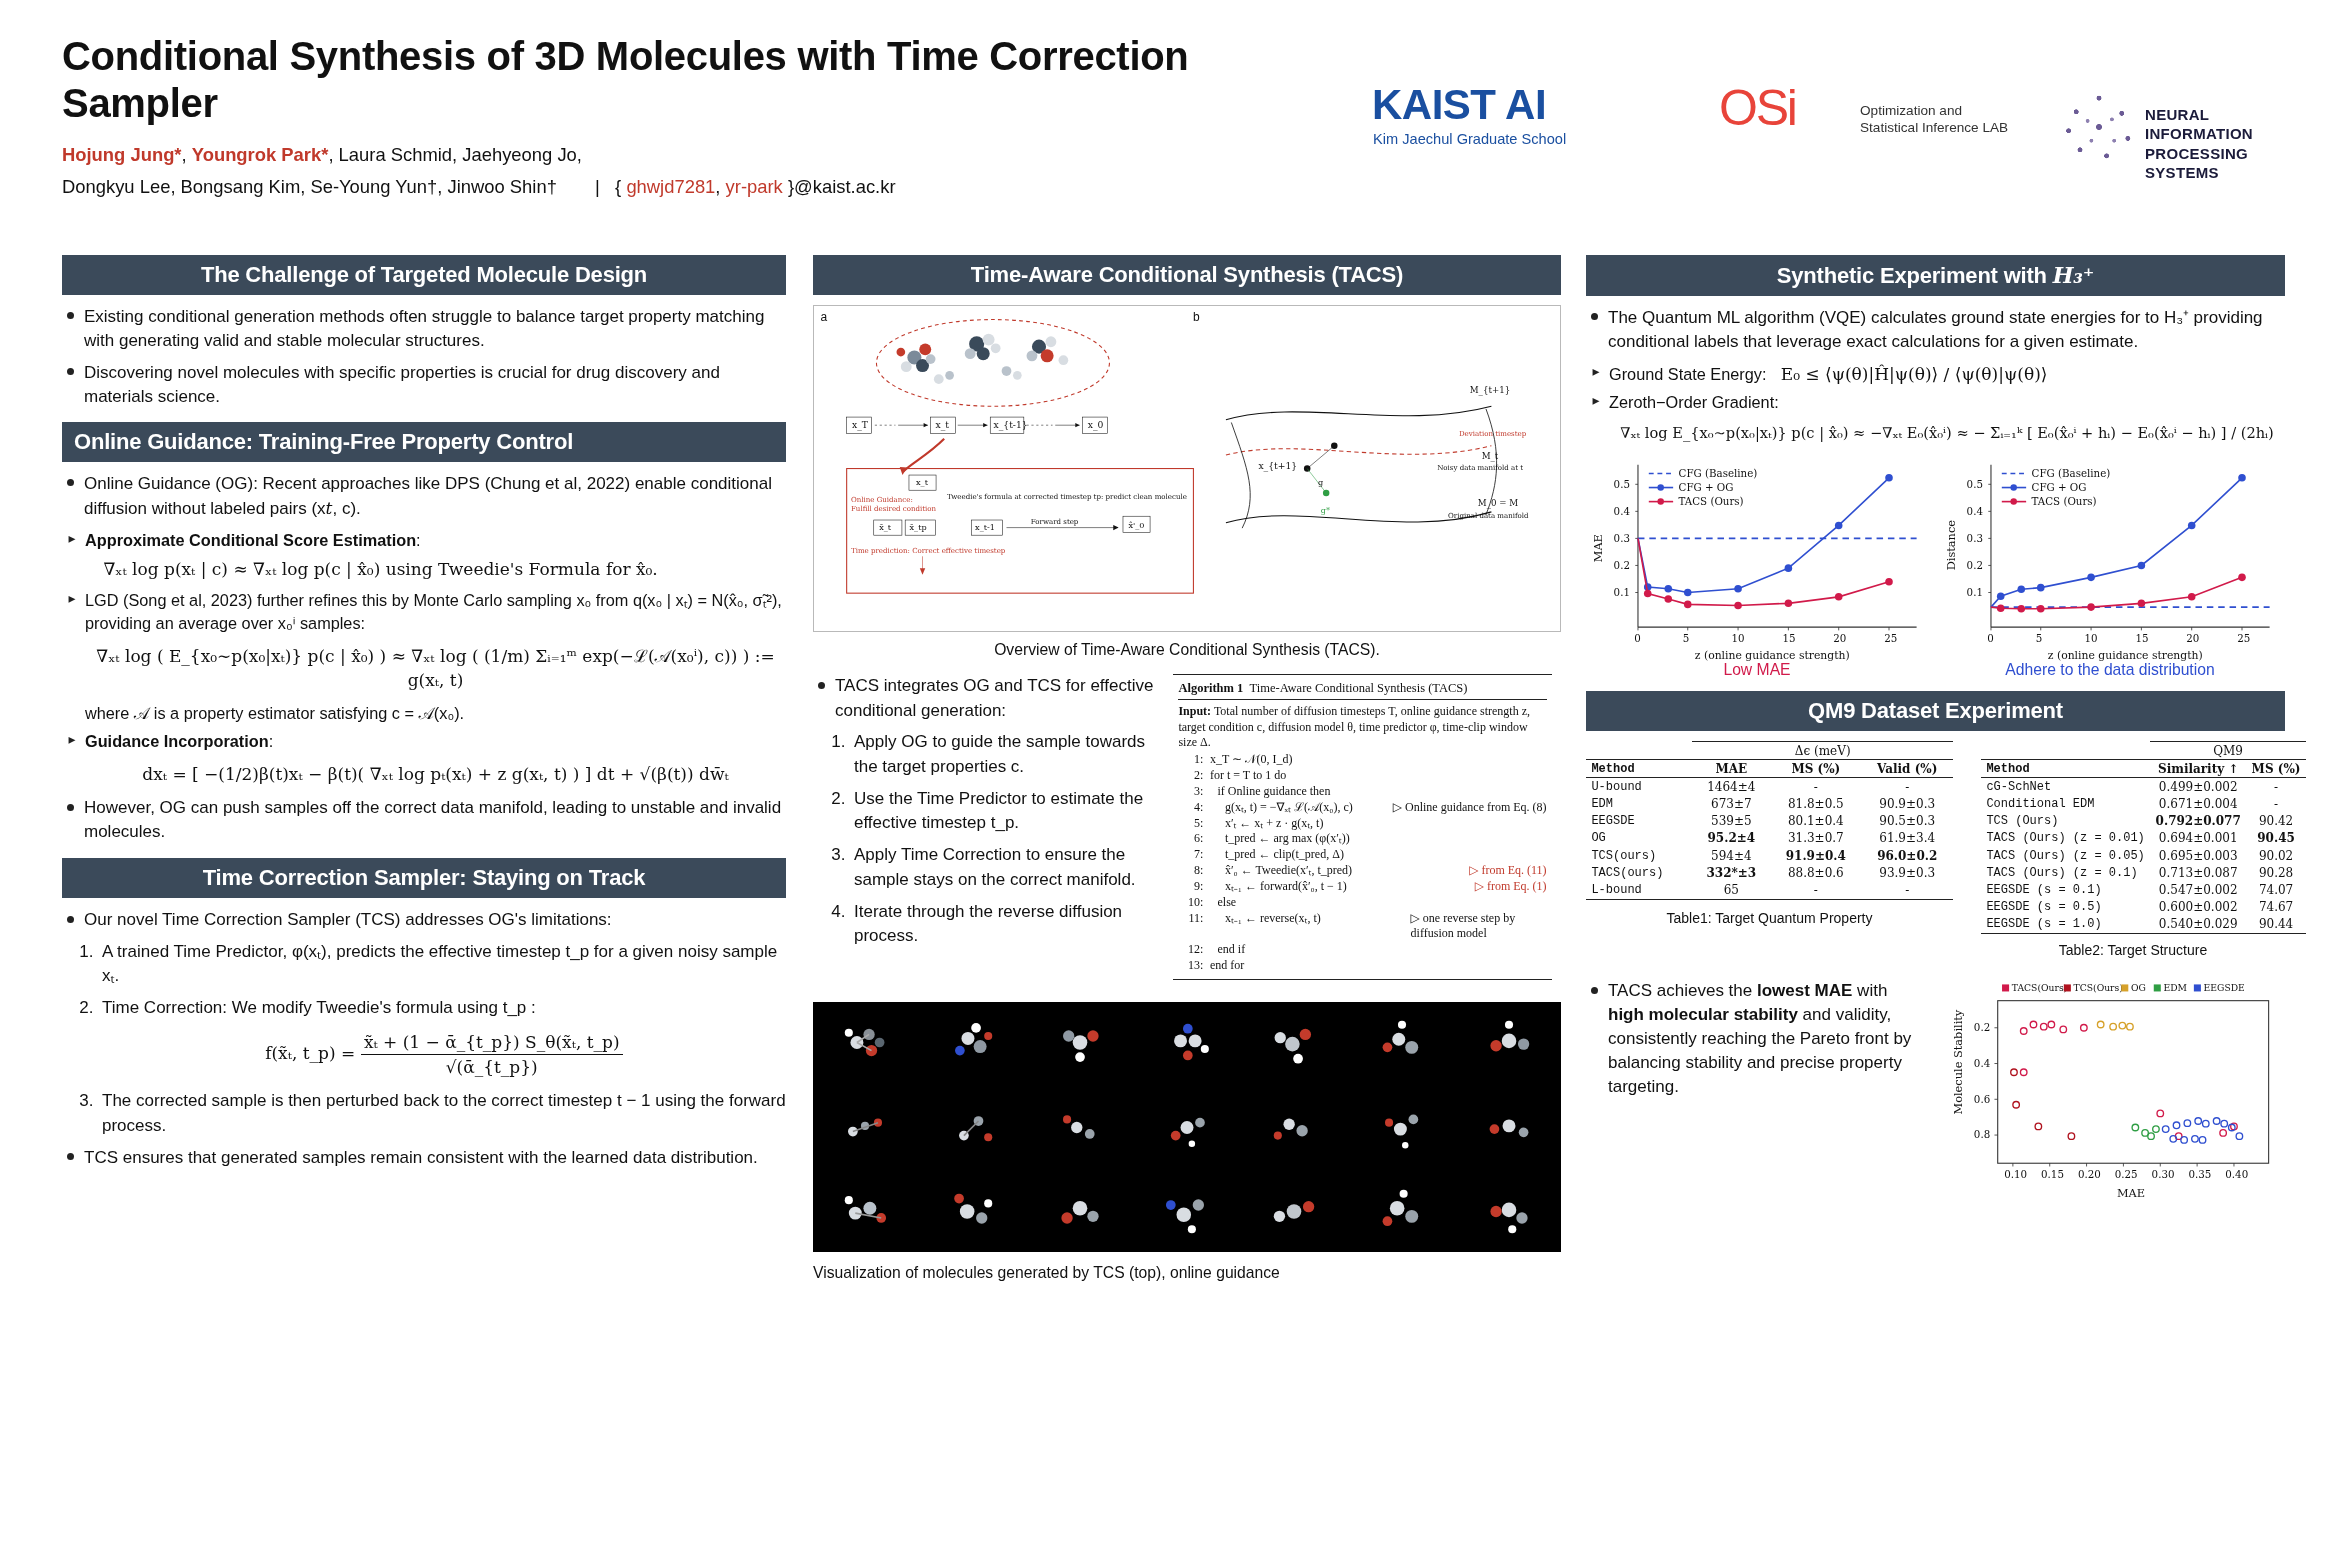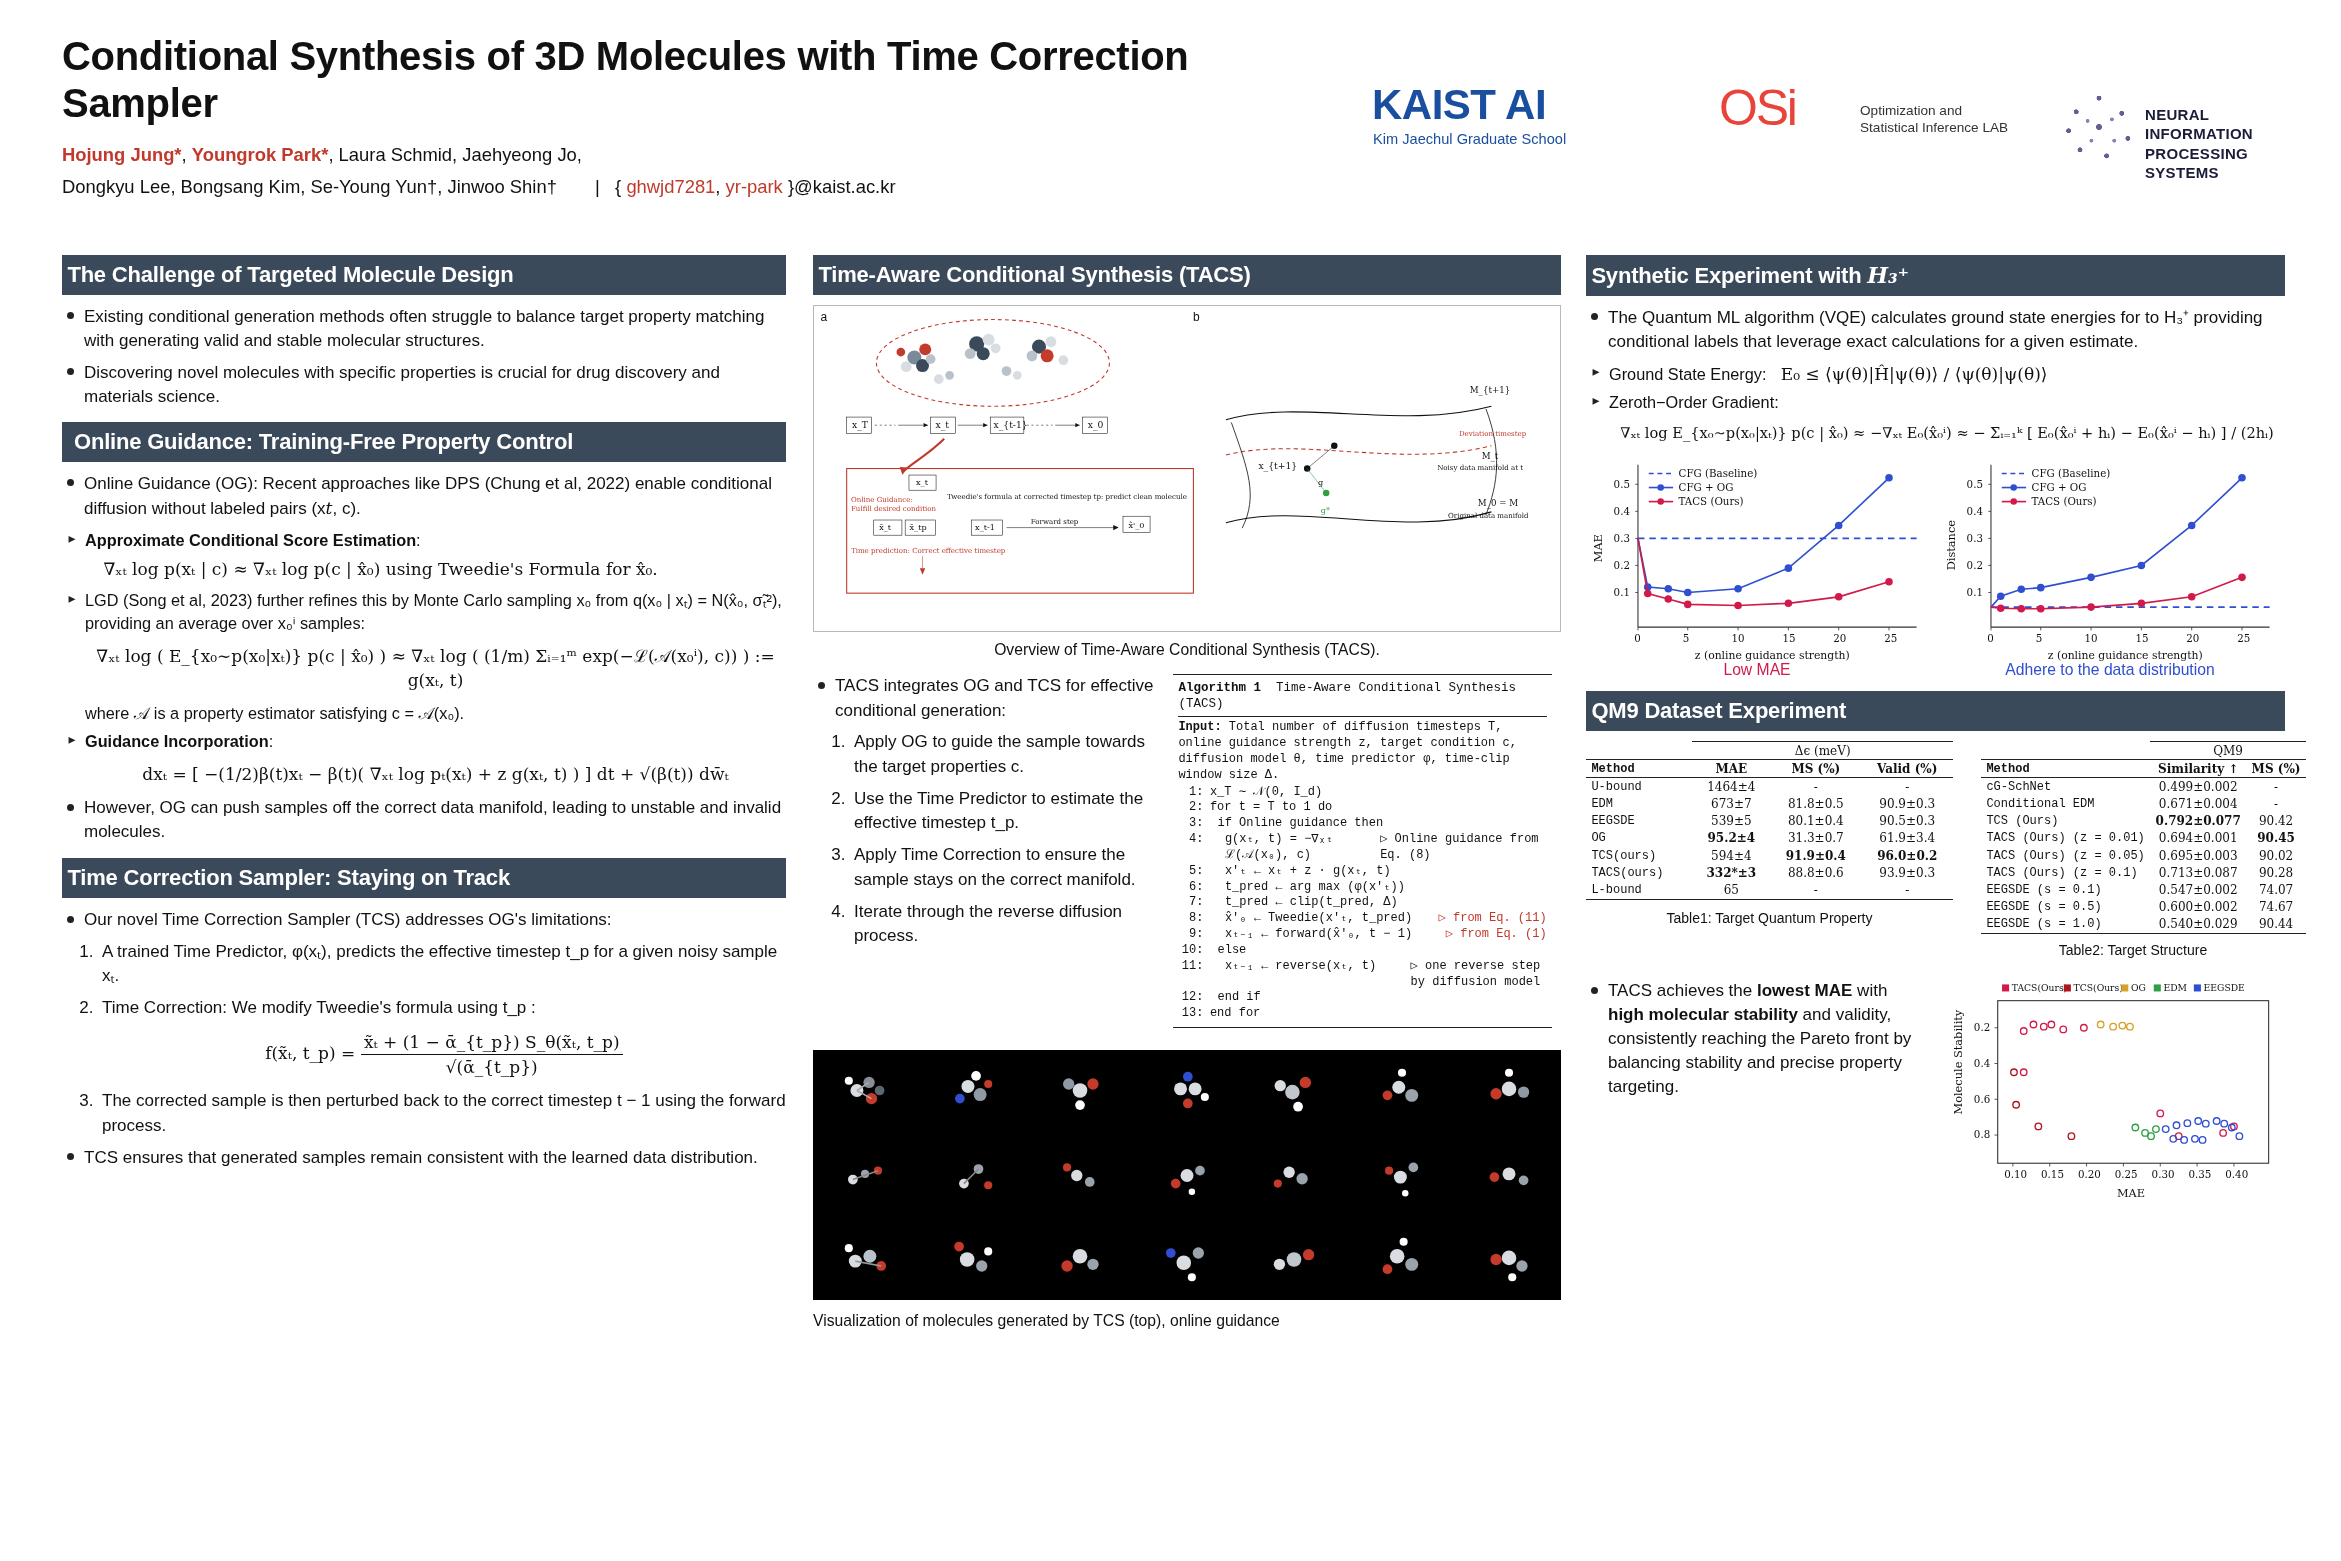--- a/index.html
+++ b/index.html
@@ -49,21 +49,21 @@
   .neurips-text{position:absolute;left:84px;top:16.3px;font-size:15px;font-weight:bold;color:#1b1b3a;line-height:1.3;letter-spacing:0.3px;}
 
   
   .col{position:absolute;top:255px;}
   .col1{left:62px;width:724px;}
   .col2{left:813px;width:748px;}
   .col3{left:1586px;width:699px;}
 
   .secbar{
     background:#3b4a5a;color:#fff;font-size:22px;font-weight:bold;
-    text-align:left;padding:7px 5.4px;margin-bottom:9.8px;
+    text-align:center;padding:7px 5.4px;margin-bottom:9.8px;
     letter-spacing:-0.2px;
   }
   .secbar.left{text-align:left;padding-left:12px;}
 
   ul.bul{margin:0 0 0 0;padding:0;list-style:none;}
   ul.bul>li{
     position:relative;padding-left:22px;margin-bottom:7.6px;
     font-size:17px;line-height:1.42;
   }
   ul.bul>li:before{
@@ -87,21 +87,21 @@
   .frac{display:inline-block;vertical-align:middle;text-align:center;}
   .frac .n{display:block;border-bottom:1.1px solid #111;padding:0 3.3px;}
   .frac .d{display:block;padding:0 3.3px;}
 
   
   .figbox{border:0.5px solid #b9b9b9;background:#fff;position:relative;}
   .caption{font-size:15.7px;text-align:center;margin-top:7.6px;line-height:1.4;}
   .caption.left{text-align:left;}
 
   
-  .algo{border-top:1.1px solid #222;border-bottom:1.1px solid #222;padding:4.3px 5.4px 5.4px 5.4px;font-family:Liberation Mono, monospace;font-size:12px;line-height:1.32;}
+  .algo{border-top:1.1px solid #222;border-bottom:1.1px solid #222;padding:4.3px 5.4px 5.4px 5.4px;font-family:Liberation Serif, serif;font-size:12px;line-height:1.32;}
   .algo .hd{font-weight:bold;border-bottom:0.5px solid #222;padding-bottom:3.3px;margin-bottom:3.3px;font-size:12.5px;}
   .algo .ln{display:flex;}
   .algo .no{width:25px;text-align:right;padding-right:6.5px;flex:none;}
   .algo .cmt{color:#111;}
   .algo .red{color:#c0392b;}
 
   
   table.t{border-collapse:collapse;font-family:"DejaVu Serif", serif;font-size:12px;}
   table.t th,table.t td{padding:1.6px 5.4px;text-align:center;white-space:nowrap;}
   table.t th.l,table.t td.l{text-align:left;font-family:Liberation Mono, monospace;}

